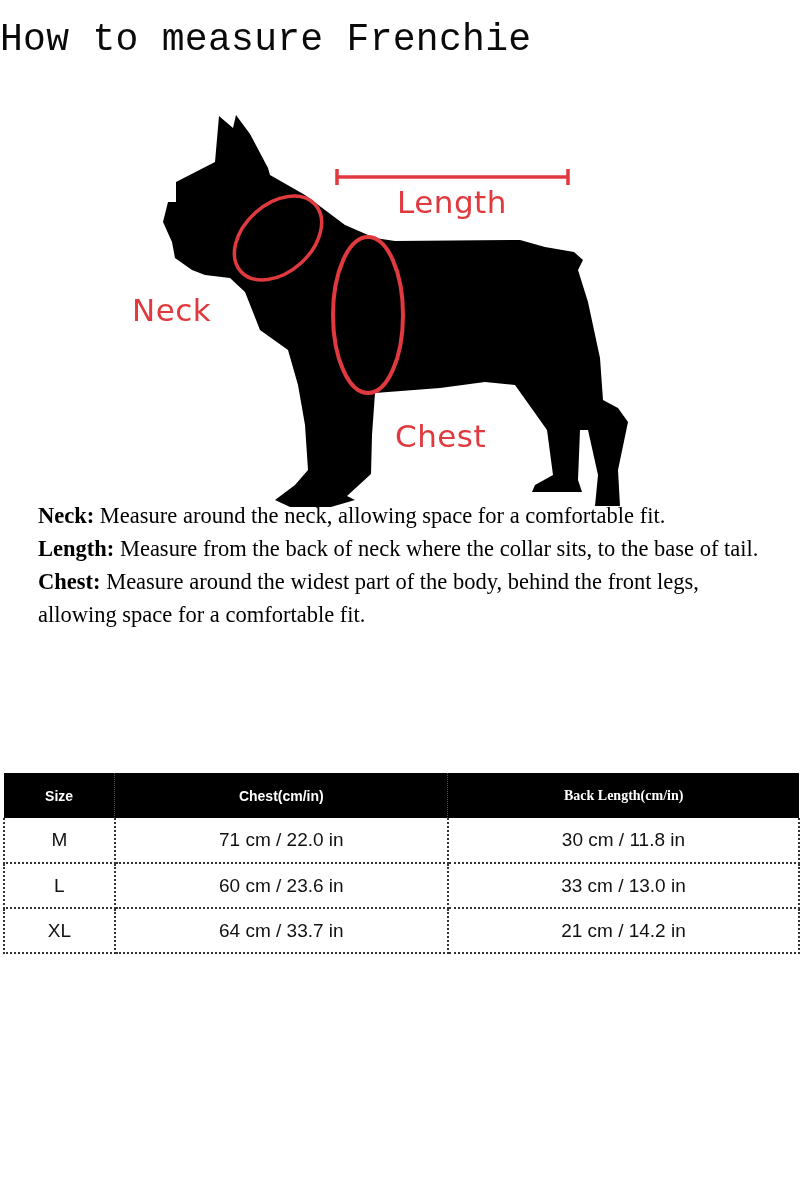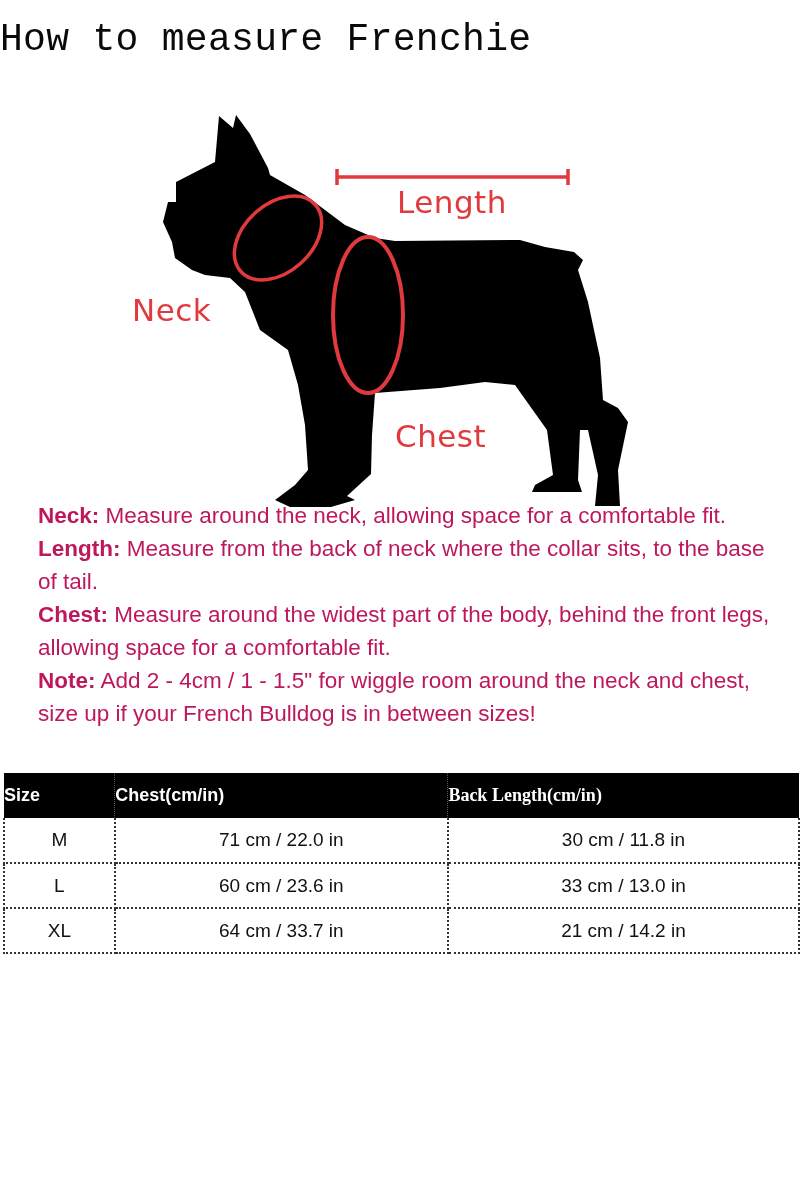--- a/index.html
+++ b/index.html
@@ -51,41 +51,41 @@
     .lbl-neck { left: 132px; top: 262px; }
     .lbl-chest { left: 395px; top: 388px; }
 
     .instructions {
       position: absolute;
       left: 38px;
       top: 499px;
       width: 740px;
       font-size: 22.5px;
       line-height: 33px;
-      color: #be185d;
-      font-family: Liberation Sans, sans-serif;
+      color: #000000;
+      font-family: Liberation Serif, serif;
     }
     .instructions p { margin: 0; }
     .instructions b { font-weight: 700; }
 
     .size-table {
       position: absolute;
       left: 3px;
       top: 773px;
       width: 797px;
       border-collapse: collapse;
       font-family: "Liberation Sans", sans-serif;
     }
     .size-table th {
       background: #000000;
       color: #ffffff;
       font-weight: 700;
-      font-size: 18px;
+      font-size: 14px;
       height: 45px;
-      text-align: left;
+      text-align: center;
       border-right: 1px dotted #555;
     }
     .size-table th:last-child { border-right: none; }
     .size-table td {
       height: 45px;
       font-size: 19px;
       text-align: center;
       color: #111;
       border-right: 2px dotted #333;
       border-bottom: 2px dotted #333;
@@ -180,21 +180,20 @@
 
   <div class="label-red lbl-length">Length</div>
   <div class="label-red lbl-neck">Neck</div>
   <div class="label-red lbl-chest">Chest</div>
 </div>
 
 <div class="instructions">
   <p><b>Neck:</b><span> Measure around the neck, allowing space for a comfortable fit.</span></p>
   <p><b>Length:</b><span> Measure from the back of neck where the collar sits, to the base of tail.</span></p>
   <p><b>Chest:</b><span> Measure around the widest part of the body, behind the front legs, allowing space for a comfortable fit.</span></p>
-  <p><b>Note:</b><span> Add 2 - 4cm / 1 - 1.5" for wiggle room around the neck and chest, size up if your French Bulldog is in between sizes!</span></p>
 </div>
 
 <table class="size-table">
   <thead>
     <tr>
       <th class="col-size">Size</th>
       <th class="col-chest">Chest(cm/in)</th>
       <th class="col-back">Back Length(cm/in)</th>
     </tr>
   </thead>

